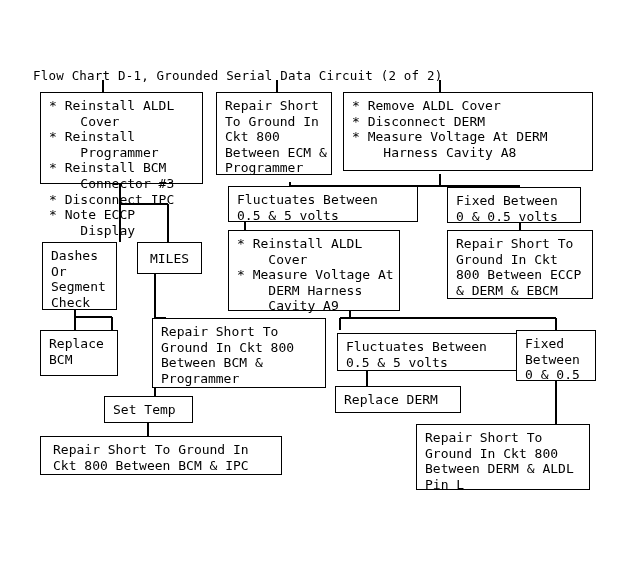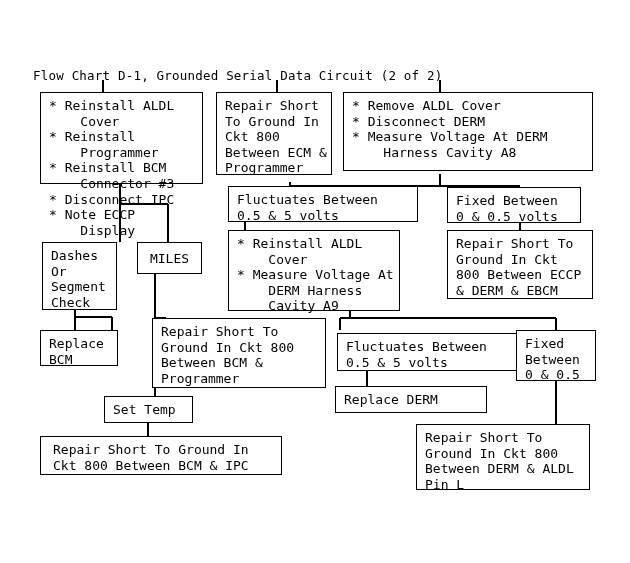--- a/index.html
+++ b/index.html
@@ -166,36 +166,36 @@
     Cover
 * Measure Voltage At
     DERM Harness
     Cavity A9</div>
 
   <div class="node" style="left:447px; top:230px; width:146px; height:69px;">Repair Short To
 Ground In Ckt
 800 Between ECCP
 &amp; DERM &amp; EBCM</div>
 
-  <div class="node" style="left:40px; top:330px; width:78px; height:36px;">Replace
+  <div class="node" style="left:40px; top:330px; width:78px; height:46px;">Replace
 BCM</div>
 
   <div class="node" style="left:152px; top:318px; width:174px; height:70px;">Repair Short To
 Ground In Ckt 800
 Between BCM &amp;
 Programmer</div>
 
   <div class="node" style="left:337px; top:333px; width:188px; height:38px;">Fluctuates Between
 0.5 &amp; 5 volts</div>
 
   <div class="node" style="left:516px; top:330px; width:80px; height:51px;">Fixed
 Between
 0 &amp; 0.5</div>
 
-  <div class="node" style="left:335px; top:386px; width:152px; height:27px;">Replace DERM</div>
+  <div class="node" style="left:335px; top:386px; width:126px; height:27px;">Replace DERM</div>
 
   <div class="node" style="left:104px; top:396px; width:89px; height:27px;">Set Temp</div>
 
   <div class="node" style="left:40px; top:436px; width:242px; height:39px;padding-left:12px;">Repair Short To Ground In
 Ckt 800 Between BCM &amp; IPC</div>
 
   <div class="node" style="left:416px; top:424px; width:174px; height:66px;">Repair Short To
 Ground In Ckt 800
 Between DERM &amp; ALDL
 Pin L</div>

